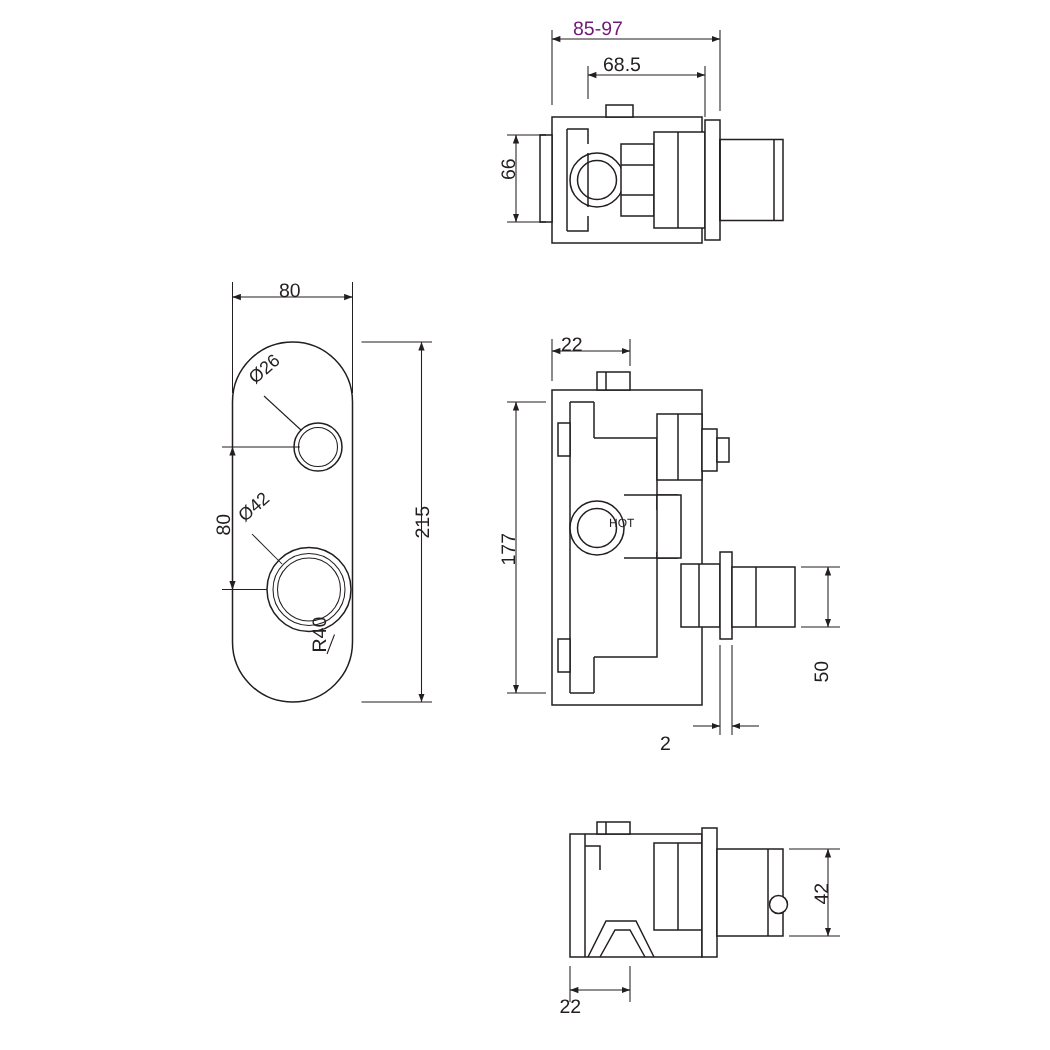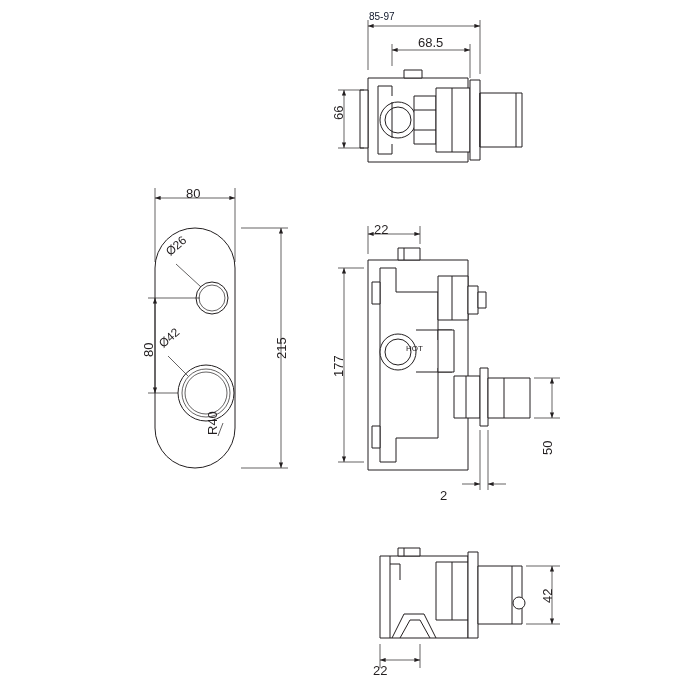--- a/index.html
+++ b/index.html
@@ -238,22 +238,22 @@
       <path class="ext" d="M526 624 L560 624"></path>
       <path class="dimline" d="M552 566 L552 624" marker-start="url(#arr)" marker-end="url(#ar)"></path>
 
       <path class="ext" d="M380 644 L380 668"></path>
       <path class="ext" d="M420 644 L420 668"></path>
       <path class="dimline" d="M380 660 L420 660" marker-start="url(#arr)" marker-end="url(#ar)"></path>
     </g>
   </svg>
 
   <div>
-    <div style="position:absolute;left:369px;top:11px;font-size:10px;color:#0f172a;">85-97</div>
-    <div style="position:absolute;left:418px;top:35px;font-size:13px;color:#231f20;">68.5</div>
+    <div style="position:absolute;left:382px;top:11px;font-size:13px;color:#701a75;">85-97</div>
+    <div style="position:absolute;left:402px;top:35px;font-size:13px;color:#231f20;">68.5</div>
     <div style="position:absolute;left:331px;top:120px;font-size:13px;color:#231f20;transform:rotate(-90deg);transform-origin:left top;">66</div>
   </div>
 
   <div>
     <div style="position:absolute;left:186px;top:186px;font-size:13px;color:#231f20;">80</div>
     <div style="position:absolute;left:163px;top:248px;font-size:12px;color:#231f20;transform:rotate(-41deg);transform-origin:left top;">Ø26</div>
     <div style="position:absolute;left:156px;top:340px;font-size:12px;color:#231f20;transform:rotate(-41deg);transform-origin:left top;">Ø42</div>
     <div style="position:absolute;left:141px;top:357px;font-size:13px;color:#231f20;transform:rotate(-90deg);transform-origin:left top;">80</div>
     <div style="position:absolute;left:274px;top:359px;font-size:13px;color:#231f20;transform:rotate(-90deg);transform-origin:left top;">215</div>
     <div style="position:absolute;left:205px;top:435px;font-size:13px;color:#231f20;transform:rotate(-90deg);transform-origin:left top;">R40</div>

